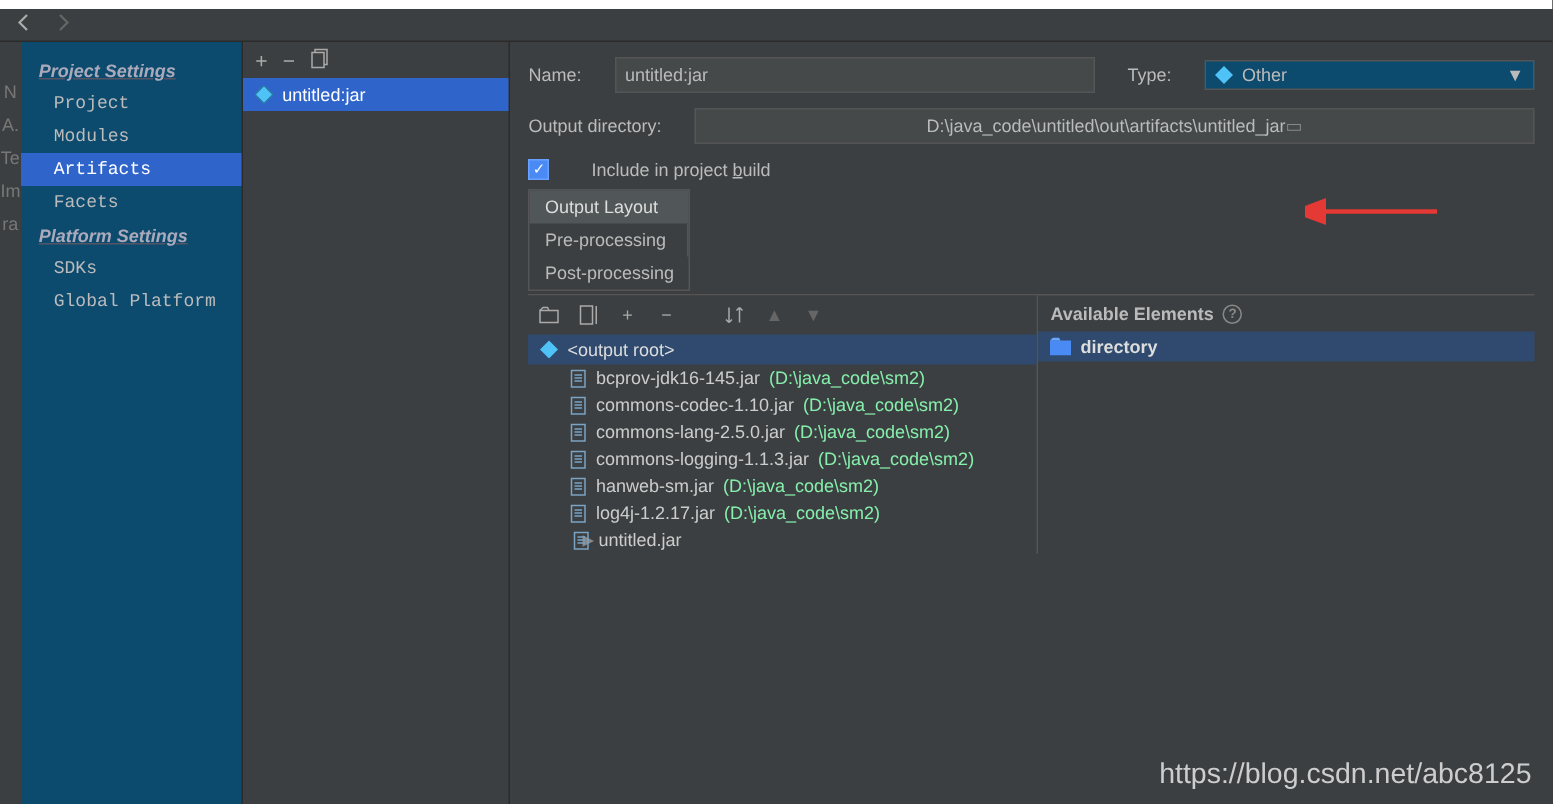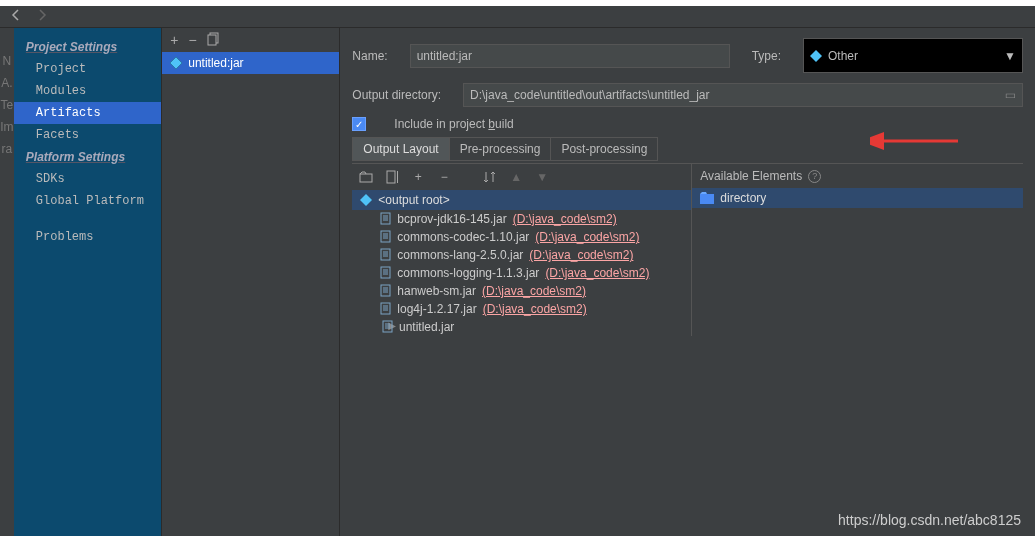--- a/index.html
+++ b/index.html
@@ -17,43 +17,43 @@
 .mid { width:180px; background:#3c3f41; border-right:1px solid #2b2b2b; }
 .mid-tb { display:flex; gap:10px; align-items:center; padding:4px 8px; height:24px; }
 .mid-tb span { color:#aaa; font-size:14px; cursor:pointer; }
 .mid-item { display:flex; align-items:center; gap:6px; padding:4px 8px; background:#2f65ca; color:#fff; }
 .diamond { width:12px; height:12px; }
 .content { flex:1; background:#3c3f41; padding:10px 12px; position:relative; }
 .row { display:flex; align-items:center; margin-bottom:10px; gap:22px; }
 .lbl { color:#bbb; white-space:nowrap; }
 .input { background:#45494a; border:1px solid #555; color:#bbb; padding:3px 6px; height:24px; }
 .name-input { width:320px; }
-.type-combo { flex:1; display:flex; align-items:center; background:#000000; border:1px solid #555; padding:0 6px; height:35px; justify-content:space-between; }
-.dir-input { flex:1; display:flex; align-items:center; justify-content:space-between; }
+.type-combo { flex:1; display:flex; align-items:center; background:#0c4a6e; border:1px solid #555; padding:0 6px; height:20px; justify-content:space-between; }
+.dir-input { flex:1; display:flex; align-items:center; justify-content:center; }
 .chk { width:14px; height:14px; background:#4a8af4; border:1px solid #6aa0ff; display:inline-flex; align-items:center; justify-content:center; color:#fff; font-size:10px; margin-right:6px; }
 .underline-b { text-decoration:underline; }
 .arrow { position:absolute; left:530px; top:104px; }
-.tabs { display:flex; border:1px solid #555; width:fit-content; margin-bottom:2px; }
+.tabs { display:flex; border:1px solid #555; width:fit-content; margin-bottom:2px;flex-direction:column; }
 .tab { padding:4px 10px; border-right:1px solid #555; cursor:pointer; }
 .tab.active { background:#515658; color:#ddd; }
 .tab:last-child { border-right:none; }
 .split { display:flex; border-top:1px solid #555; }
 .pane-l { width:340px; border-right:1px solid #555; }
-.pane-r { flex:1; }
+.pane-r { flex:1;font-weight:bold; }
 .pane-tb { display:flex; align-items:center; gap:10px; height:26px; padding:0 6px; background:#3c3f41; }
 .pane-tb .ico { width:16px; height:16px; display:flex; align-items:center; justify-content:center; color:#aaa; cursor:pointer; }
 .pane-head { background:#2f4a6e; color:#ddd; padding:3px 8px; display:flex; align-items:center; gap:6px; }
 .pane-head-r { background:#2f4a6e; color:#ddd; padding:3px 8px; display:flex; align-items:center; gap:6px; }
-.tree-row { display:flex; align-items:flex-start; gap:6px; padding:2px 0 2px 28px; color:#ccc; }
-.tree-row .path { color:#fca5a5;text-decoration:underline; }
+.tree-row { display:flex; align-items:center; gap:6px; padding:2px 0 2px 28px; color:#ccc; }
+.tree-row .path { color:#86efac; }
 .jar-ico { width:11px; height:13px; }
 .expand { color:#888; margin-left:8px; margin-right:-20px; font-size:10px; }
 .avail-lbl { color:#bbb; padding:5px 8px; display:flex; align-items:center; gap:6px; }
 .folder-ico { width:14px; height:12px; }
-.watermark { position:absolute; right:14px; bottom:8px; color:#ddd; font-size:14px; opacity:.9; }
+.watermark { position:absolute; right:14px; bottom:8px; color:#ddd; font-size:19px; opacity:.9; }
 .help-circle { width:13px;height:13px;border:1px solid #888;border-radius:50%;display:inline-flex;align-items:center;justify-content:center;font-size:9px;color:#888; }
 </style>
 </head>
 <body>
 
 <div class="top-strip"></div>
 <div class="top-bar">
   <span><svg viewBox="0 0 12 12">
         <path d="M8 1L3 6l5 5" stroke="#aaa" fill="none" stroke-width="1.5"></path>
       </svg></span>
@@ -74,21 +74,20 @@
   <div class="sidebar">
     <div class="side-head">Project Settings</div>
     <div class="side-item">Project</div>
     <div class="side-item">Modules</div>
     <div class="side-item selected">Artifacts</div>
     <div class="side-item">Facets</div>
     <div class="side-head">Platform Settings</div>
     <div class="side-item">SDKs</div>
     <div class="side-item">Global Platform</div>
     <div style="height:14px"></div>
-    <div class="side-item">Problems</div>
   </div>
 
   <div class="mid">
     <div class="mid-tb">
       <span>+</span>
       <span>−</span>
       <span><svg width="14" height="14" viewBox="0 0 14 14">
             <rect x="3" y="1" width="8" height="10" fill="none" stroke="#aaa"></rect>
             <rect x="1" y="3" width="8" height="10" fill="#3c3f41" stroke="#aaa"></rect>
           </svg></span>

